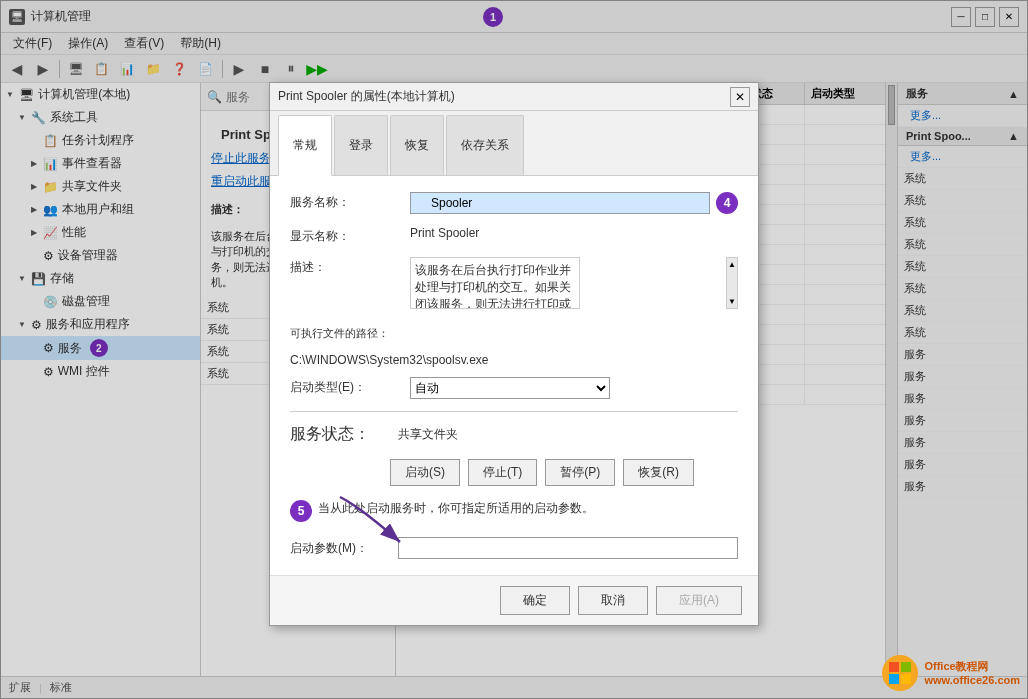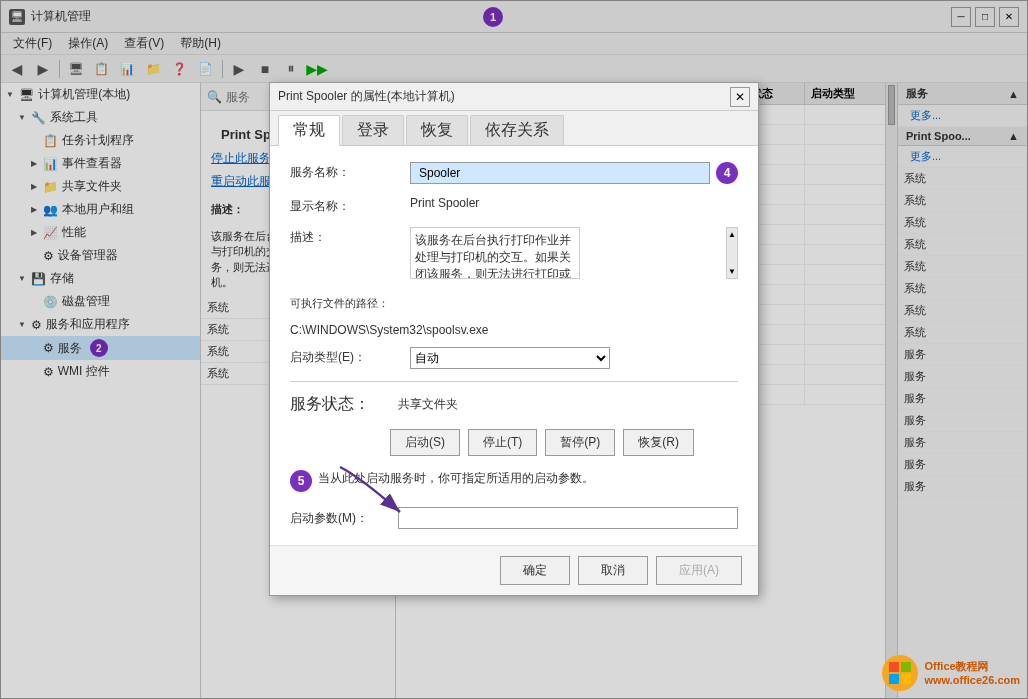--- a/index.html
+++ b/index.html
@@ -356,22 +356,22 @@
 
     .dialog-tabs {
       display: flex;
       background: #f0f0f0;
       border-bottom: 1px solid #ccc;
       padding: 4px 8px 0;
       gap: 2px;
     }
 
     .dialog-tab {
-      padding: 4px 14px;
-      font-size: 16px;
+      padding: 21px 14px;
+      font-size: 12px;
       color: #333;
       cursor: pointer;
       border: 1px solid #ccc;
       background: #e0e0e0;
       border-bottom: none;
       border-radius: 2px 2px 0 0;
     }
 
     .dialog-tab.active {
       background: white;
@@ -402,21 +402,21 @@
     .form-value {
       flex: 1;
       font-size: 12px;
       color: #333;
     }
 
     .form-input {
       flex: 1;
       height: 22px;
       border: 1px solid #999;
-      padding: 0 8px;
+      padding: 0 20px;
       font-size: 12px;
       background: #d0e8ff;
       color: #000;
     }
 
     .form-textarea {
       flex: 1;
       height: 52px;
       border: 1px solid #ccc;
       padding: 4px;
@@ -850,20 +850,25 @@
         <div class="right-col-item">服务</div>
         <div class="right-col-item">服务</div>
         <div class="right-col-item">服务</div>
         <div class="right-col-item">服务</div>
         <div class="right-col-item">服务</div>
         <div class="right-col-item">服务</div>
       </div>
     </div>
   </div>
 
+  <div class="status-bar">
+    <span>扩展</span>
+    <span style="margin:0 8px;color:#ccc;">|</span>
+    <span>标准</span>
+  </div>
 
 </div>
 
 <div class="dialog-overlay">
   <div class="dialog">
 
     <div class="dialog-title-bar">
       <span class="dialog-title-text">Print Spooler 的属性(本地计算机)</span>
       <button class="dialog-close-btn">✕</button>
     </div>

